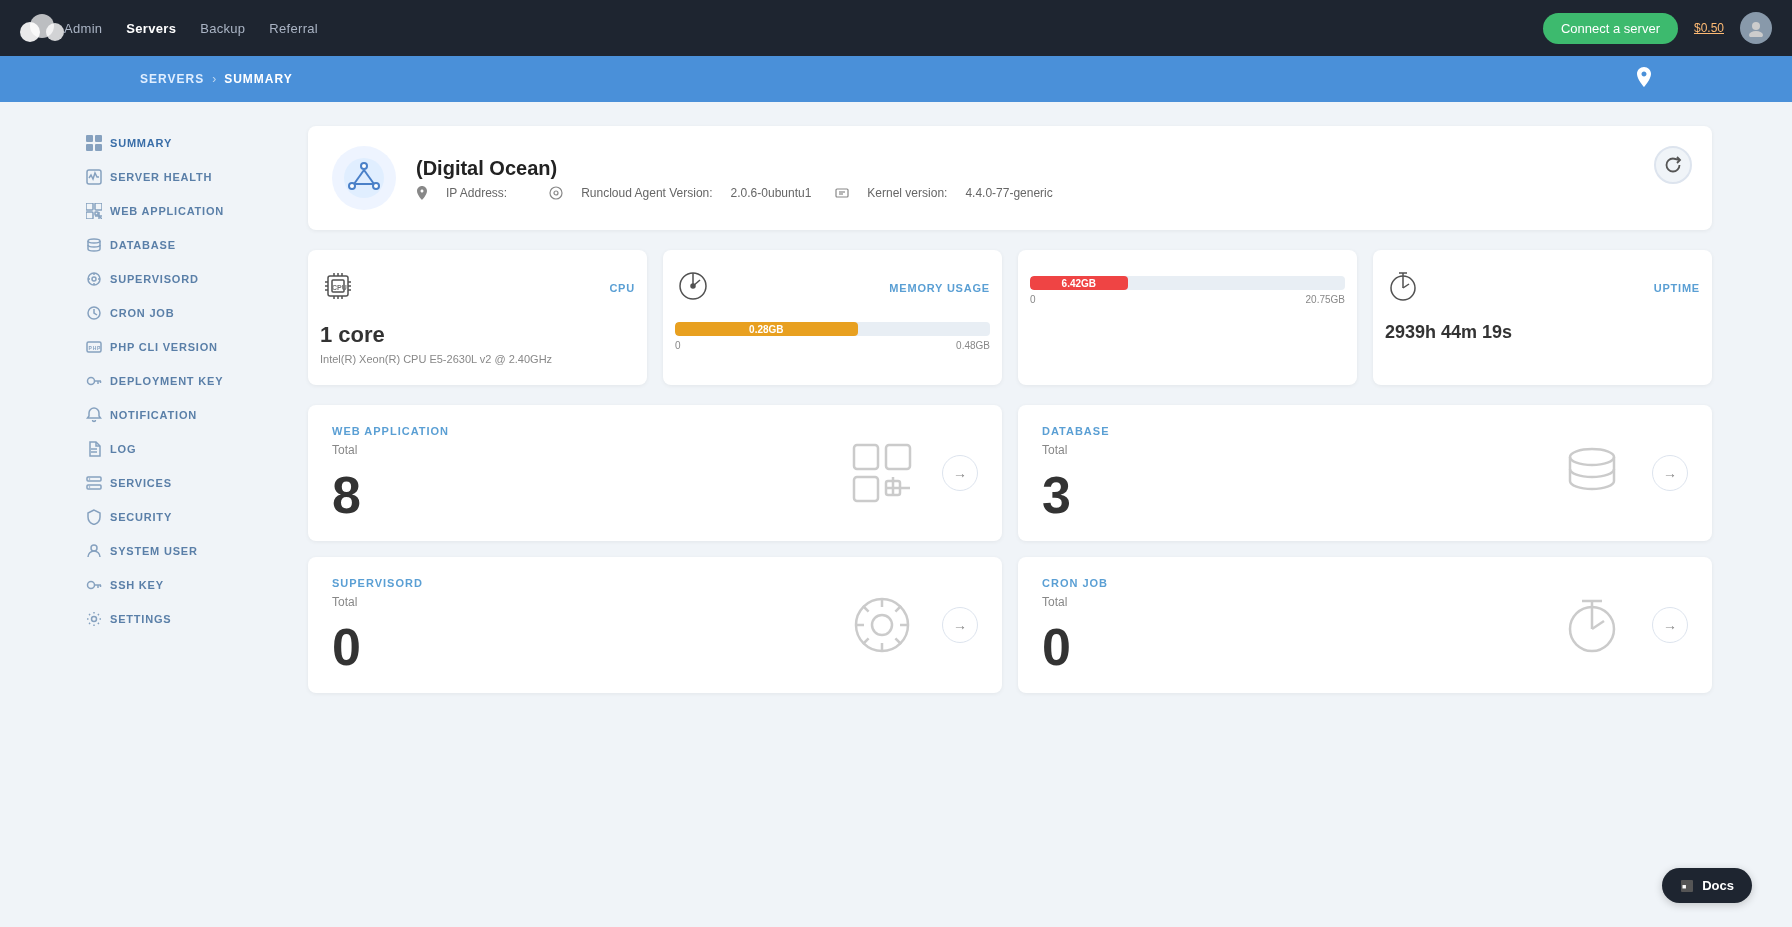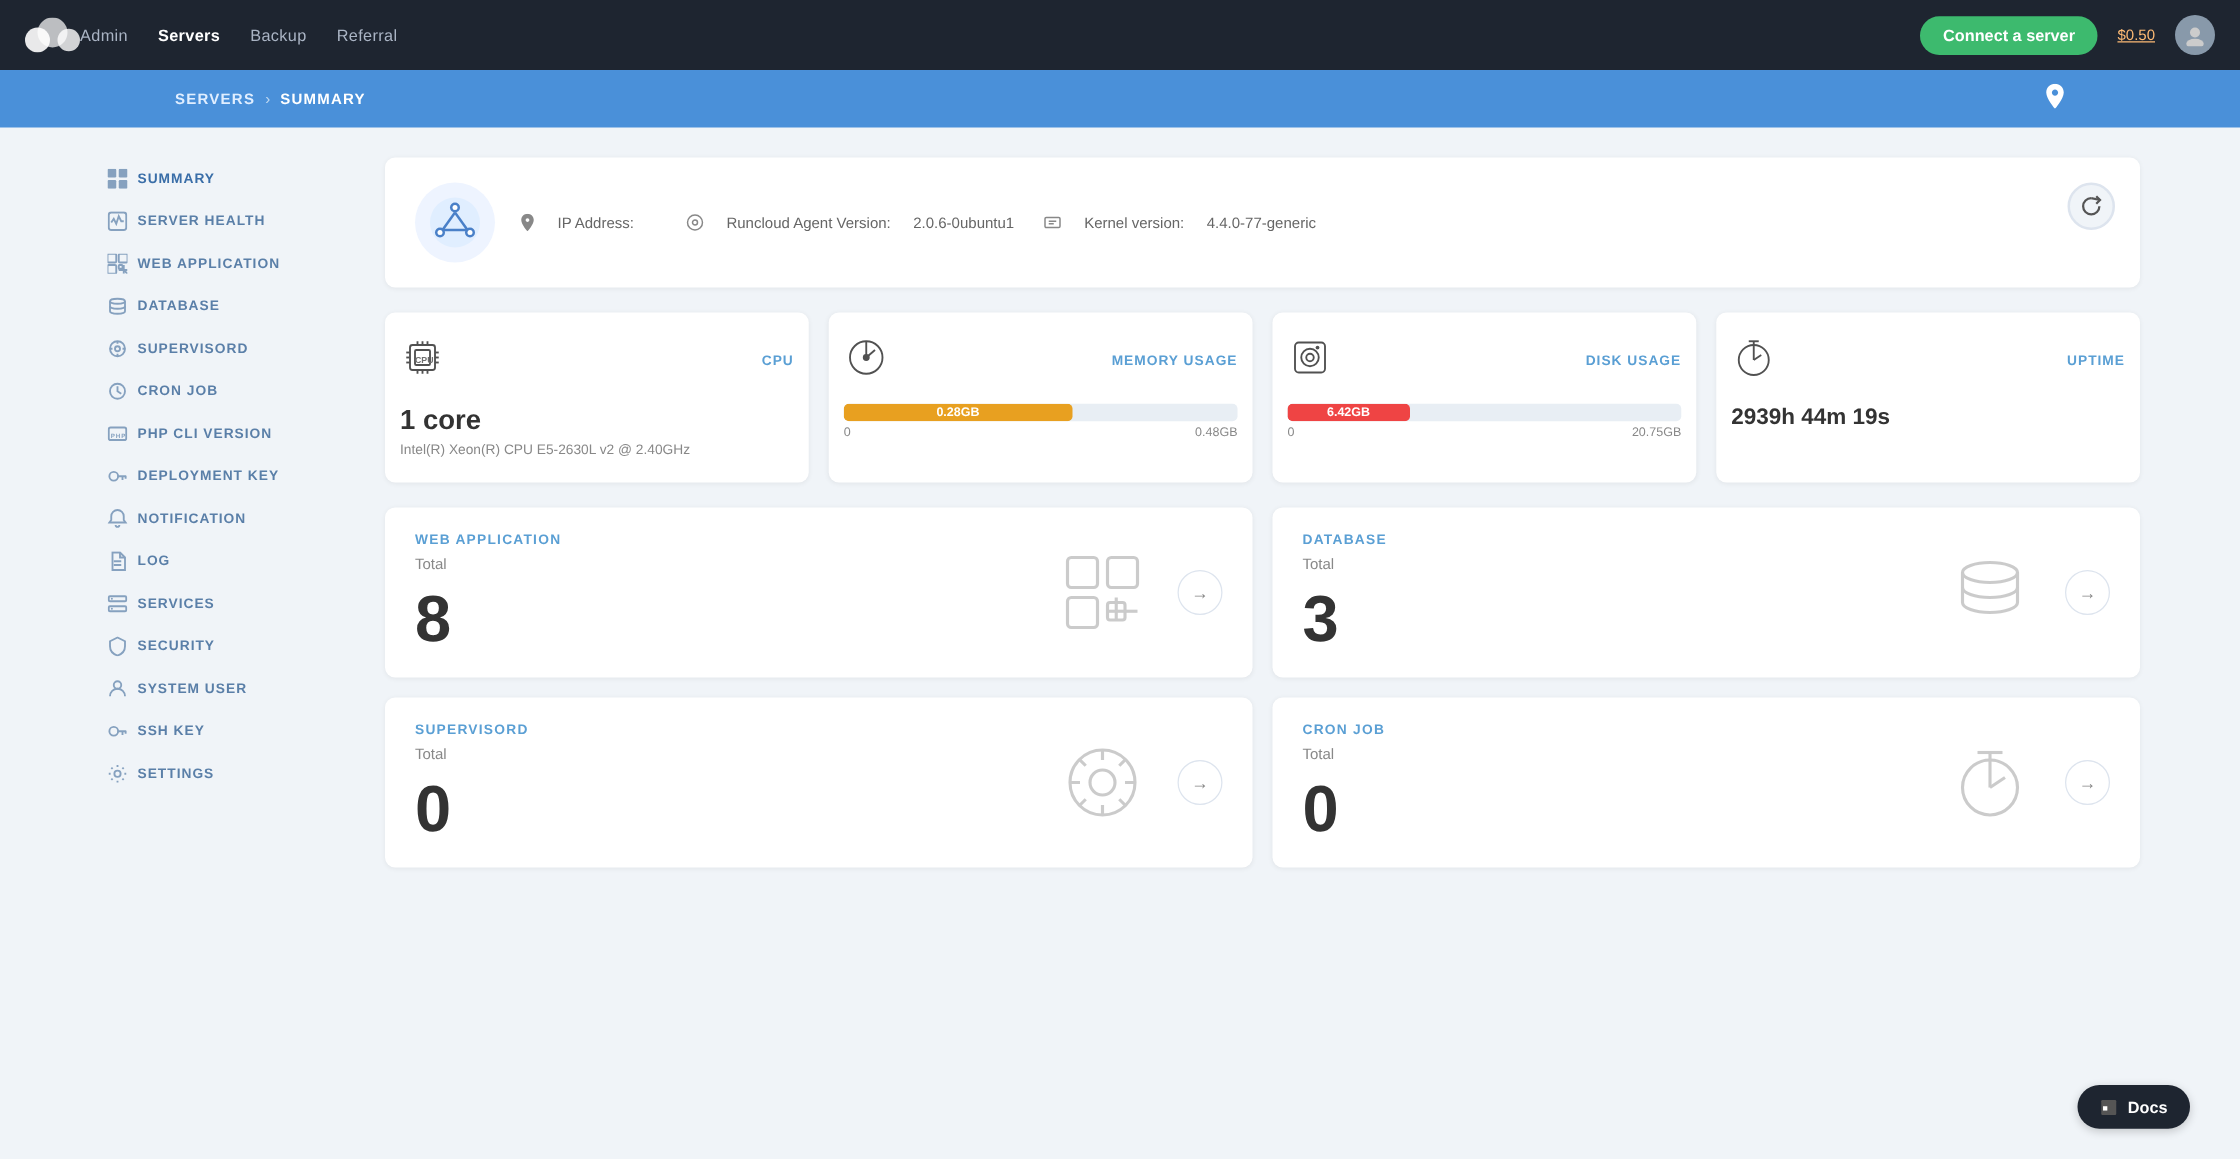--- a/index.html
+++ b/index.html
@@ -26,21 +26,21 @@
     }
     .topnav-link.active { color: #fff; font-weight: 700; }
     .topnav-right { display: flex; align-items: center; gap: 16px; margin-left: auto; }
     .btn-connect {
       background: #3dba6e;
       color: #fff;
       border: none;
       border-radius: 20px;
       padding: 8px 18px;
       font-size: 13px;
-      font-weight: 700;
+      font-weight: 400;
       cursor: pointer;
     }
     .topnav-balance { color: #fdba74; font-size: 12px; font-weight: 500; text-decoration: underline; }
     .topnav-avatar {
       width: 32px; height: 32px; border-radius: 50%;
       background: #8899aa;
       display: flex; align-items: center; justify-content: center;
       color: #fff; font-size: 14px;
     }
 
@@ -403,20 +403,21 @@
           <circle cx="10" cy="30" r="4" fill="#4a80c8"></circle>
           <circle cx="10" cy="30" r="2" fill="white"></circle>
           <circle cx="34" cy="30" r="4" fill="#4a80c8"></circle>
           <circle cx="34" cy="30" r="2" fill="white"></circle>
           <path d="M22 14 L12 28" stroke="#4a80c8" stroke-width="2"></path>
           <path d="M22 14 L32 28" stroke="#4a80c8" stroke-width="2"></path>
           <path d="M12 28 L32 28" stroke="#4a80c8" stroke-width="2"></path>
         </svg>
       </div>
       <div class="server-info">
+        <div class="server-title">(Digital Ocean)</div>
         <div class="server-meta">
           <div class="server-meta-item">
             <svg width="12" height="14" viewBox="0 0 12 14" fill="none">
                 <path d="M6 0C3.24 0 1 2.24 1 5c0 3.75 5 9 5 9s5-5.25 5-9c0-2.76-2.24-5-5-5zm0 6.5c-.83 0-1.5-.67-1.5-1.5S5.17 3.5 6 3.5 7.5 4.17 7.5 5 6.83 6.5 6 6.5z" fill="#888"></path>
               </svg>
             <span>IP Address:</span>
             <span></span>
           </div>
           <div class="server-meta-item">
             <svg width="14" height="14" viewBox="0 0 14 14" fill="none">
@@ -492,31 +493,20 @@
             <span>0.28GB</span>
           </div>
         </div>
         <div class="progress-labels">
           <span>0</span>
           <span>0.48GB</span>
         </div>
       </div>
 
       <div class="stat-card">
-        <div class="stat-card-header">
-          <div class="stat-card-icon">
-            <svg width="36" height="36" viewBox="0 0 36 36" fill="none" stroke="#333" stroke-width="1.5">
-              <rect x="6" y="6" width="24" height="24" rx="3"></rect>
-              <circle cx="18" cy="18" r="7"></circle>
-              <circle cx="18" cy="18" r="3"></circle>
-              <circle cx="24" cy="10" r="1.5" fill="#333" stroke="none"></circle>
-            </svg>
-          </div>
-          <span class="stat-card-label">DISK USAGE</span>
-        </div>
         <div class="progress-bar-container">
           <div class="progress-bar blue" style="width:31%">
             <span>6.42GB</span>
           </div>
         </div>
         <div class="progress-labels">
           <span>0</span>
           <span>20.75GB</span>
         </div>
       </div>

